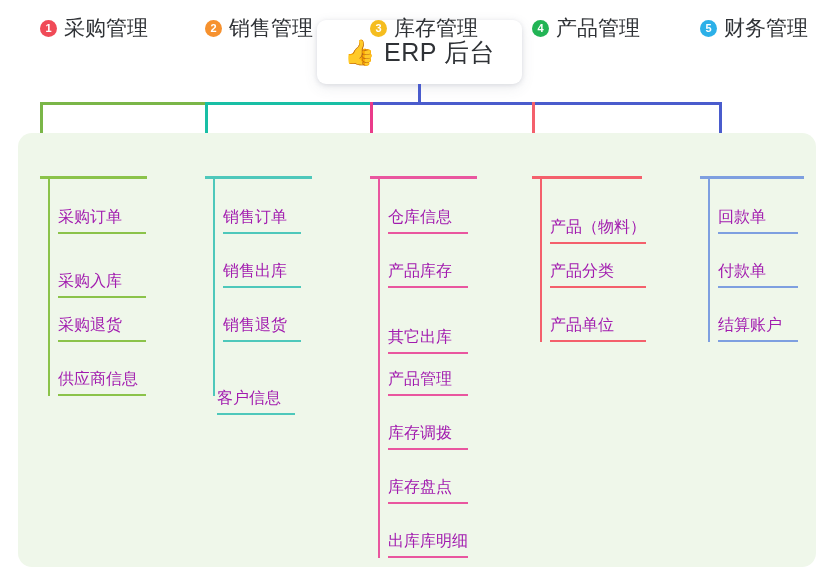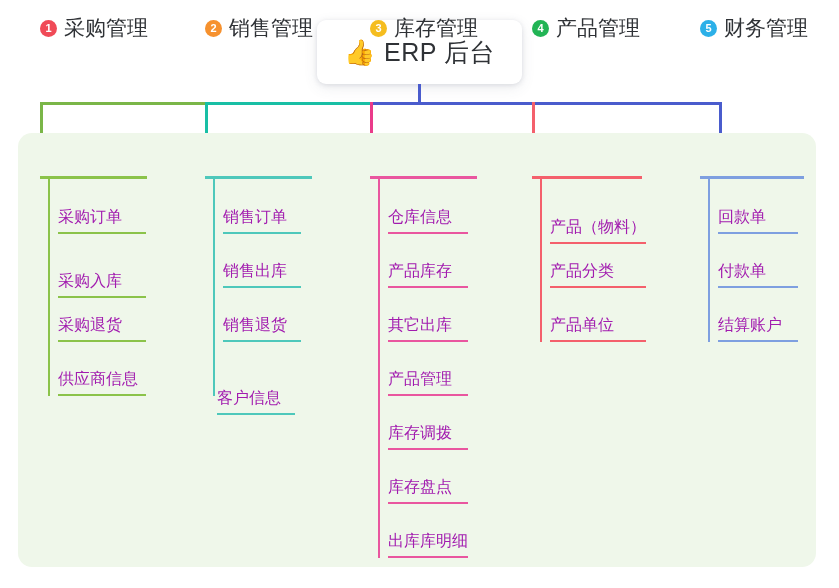--- a/index.html
+++ b/index.html
@@ -147,21 +147,21 @@
         <div class="col-rule" style="left: 0px; top: 176px; width: 107px; background: rgb(233, 86, 159);"></div>
         <div class="spine" style="left: 8px; top: 176px; height: 382px; background: rgb(233, 86, 159);"></div>
         <div class="leaf" style="left: 18px; top: 206px; width: 80px; height: 28px;">
           <span class="leaf-text">仓库信息</span>
           <div class="leaf-rule" style="width: 80px; background: rgb(233, 86, 159);"></div>
         </div>
         <div class="leaf" style="left: 18px; top: 260px; width: 80px; height: 28px;">
           <span class="leaf-text">产品库存</span>
           <div class="leaf-rule" style="width: 80px; background: rgb(233, 86, 159);"></div>
         </div>
-        <div class="leaf" style="left: 18px; top: 314px; width: 80px; height: 28px;">
+        <div class="leaf" style="left: 18px; top: 326px; width: 80px; height: 28px;">
           <span class="leaf-text">其它出库</span>
           <div class="leaf-rule" style="width: 80px; background: rgb(233, 86, 159);"></div>
         </div>
         <div class="leaf" style="left: 18px; top: 368px; width: 80px; height: 28px;">
           <span class="leaf-text">产品管理</span>
           <div class="leaf-rule" style="width: 80px; background: rgb(233, 86, 159);"></div>
         </div>
         <div class="leaf" style="left: 18px; top: 422px; width: 80px; height: 28px;">
           <span class="leaf-text">库存调拨</span>
           <div class="leaf-rule" style="width: 80px; background: rgb(233, 86, 159);"></div>

